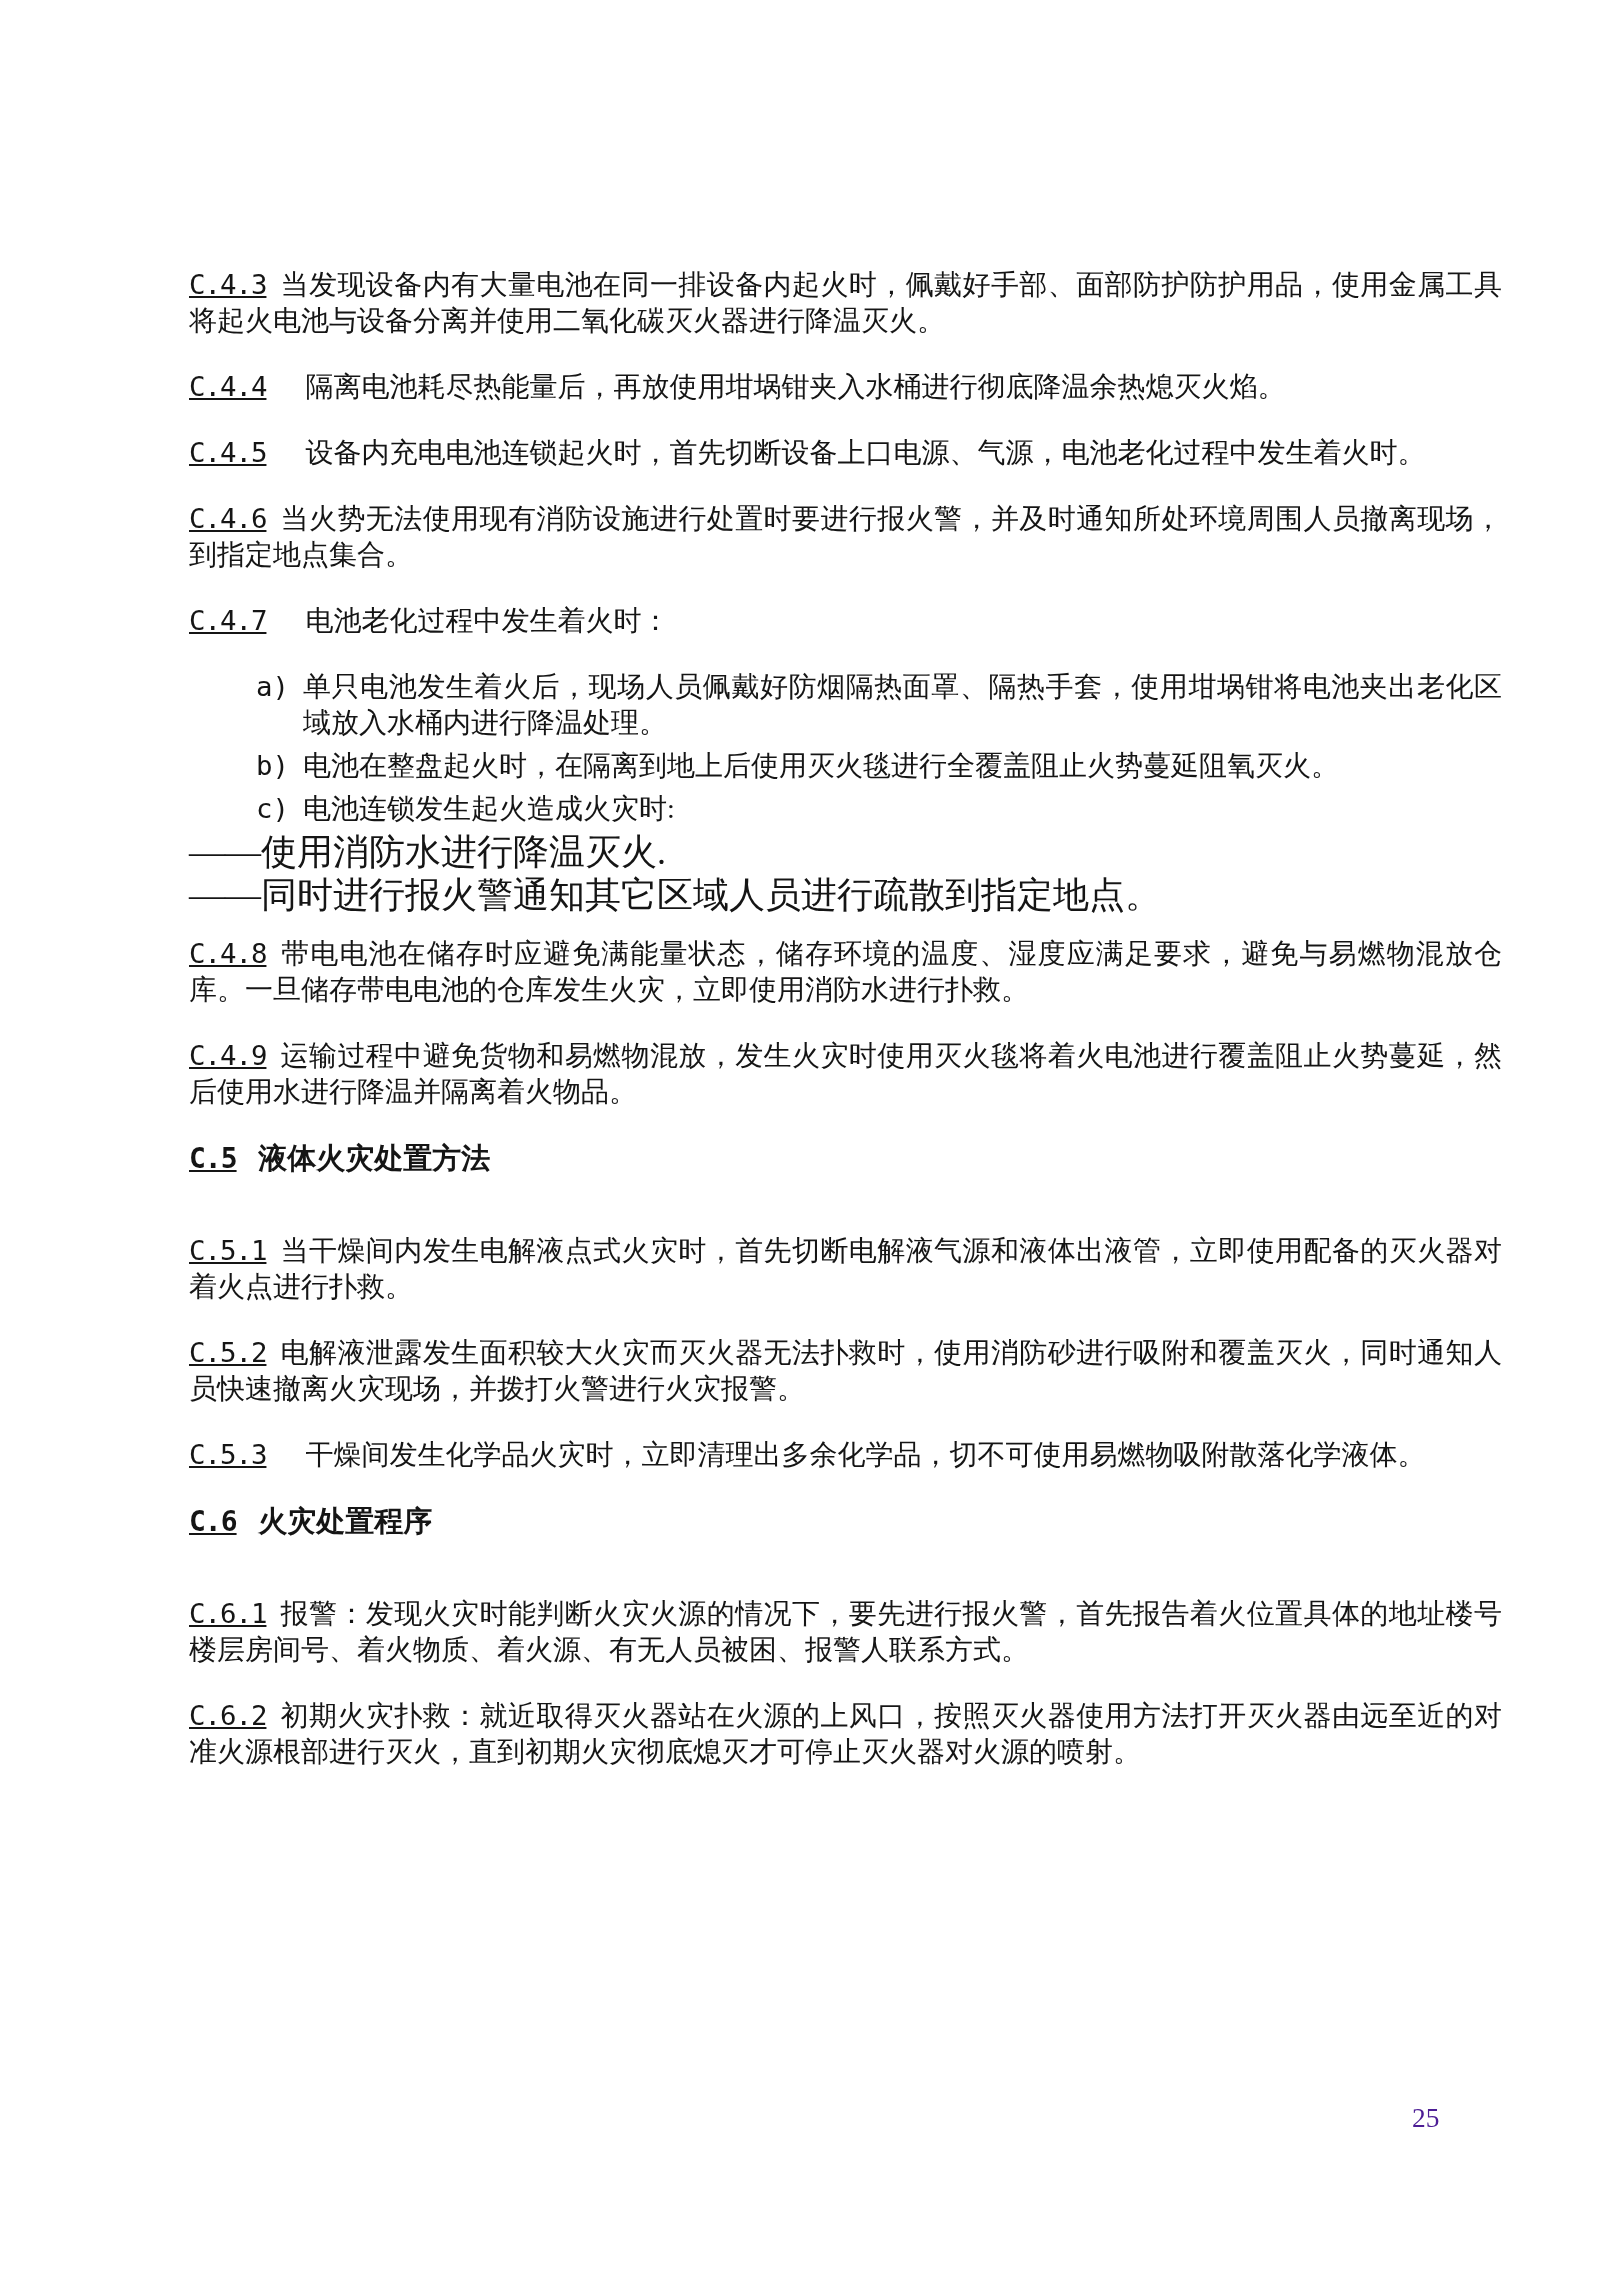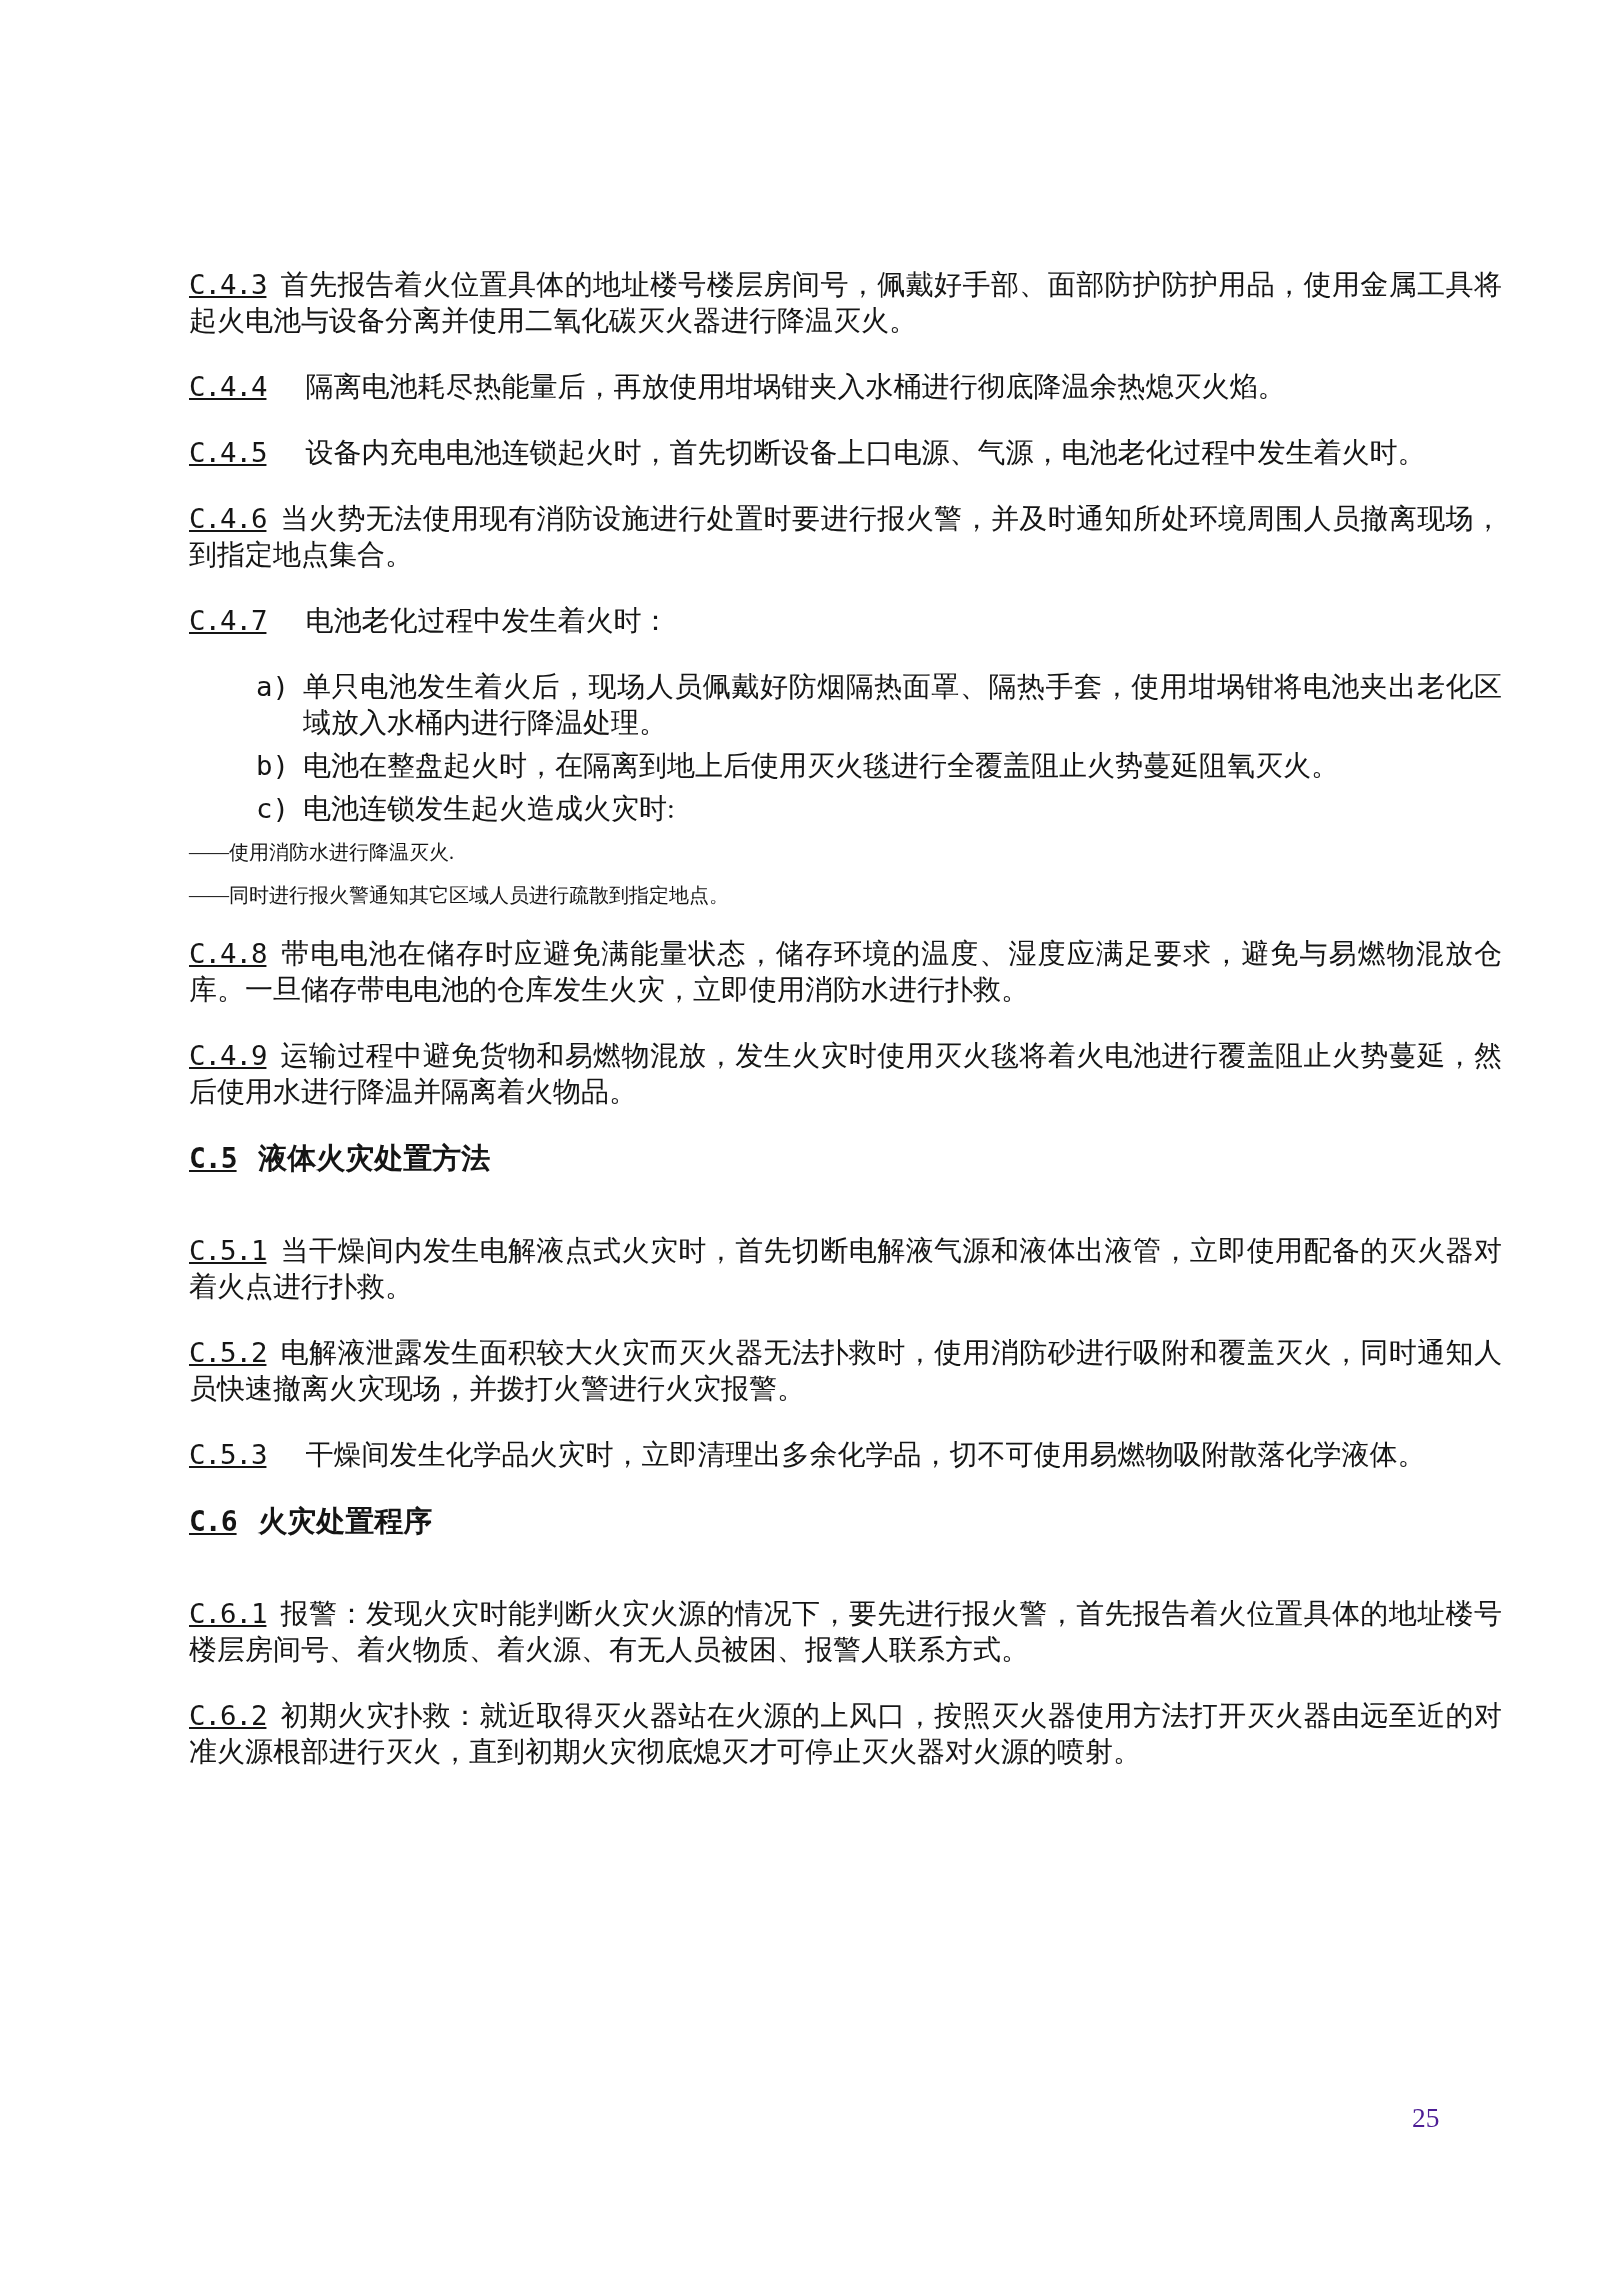--- a/index.html
+++ b/index.html
@@ -60,38 +60,38 @@
     font-size: 27.4px;
   }
   .list-item .item-text {
     flex: 1;
     text-align: justify;
     text-justify: inter-ideograph;
     word-break: break-all;
   }
   .dash-group { margin: 0 0 23.5px 0; }
   .dash-item {
-    font-size: 20px;
+    font-size: 36px;
     line-height: 36px;
     margin: 0 0 6.9px 0;
   }
   .page-num {
     position: absolute;
     left: 1412px;
     top: 2103px;
     font-size: 27.4px;
     color: #4c1d95;
   }
 </style>
 </head>
 <body>
 
 <div class="content">
 
-  <p class="para"><span class="clause-num">C.4.3</span><span>首先报告着火位置具体的地址楼号楼层房间号，佩戴好手部、面部防护防护用品，使用金属工具将起火电池与设备分离并使用二氧化碳灭火器进行降温灭火。</span></p>
+  <p class="para"><span class="clause-num">C.4.3</span><span>当发现设备内有大量电池在同一排设备内起火时，佩戴好手部、面部防护防护用品，使用金属工具将起火电池与设备分离并使用二氧化碳灭火器进行降温灭火。</span></p>
 
   <p class="para g2"><span class="clause-num">C.4.4</span><span>隔离电池耗尽热能量后，再放使用坩埚钳夹入水桶进行彻底降温余热熄灭火焰。</span></p>
 
   <p class="para g2"><span class="clause-num">C.4.5</span><span>设备内充电电池连锁起火时，首先切断设备上口电源、气源，电池老化过程中发生着火时。</span></p>
 
   <p class="para"><span class="clause-num">C.4.6</span><span>当火势无法使用现有消防设施进行处置时要进行报火警，并及时通知所处环境周围人员撤离现场，到指定地点集合。</span></p>
 
   <p class="para g2"><span class="clause-num">C.4.7</span><span>电池老化过程中发生着火时：</span></p>
 
   <div class="list">

